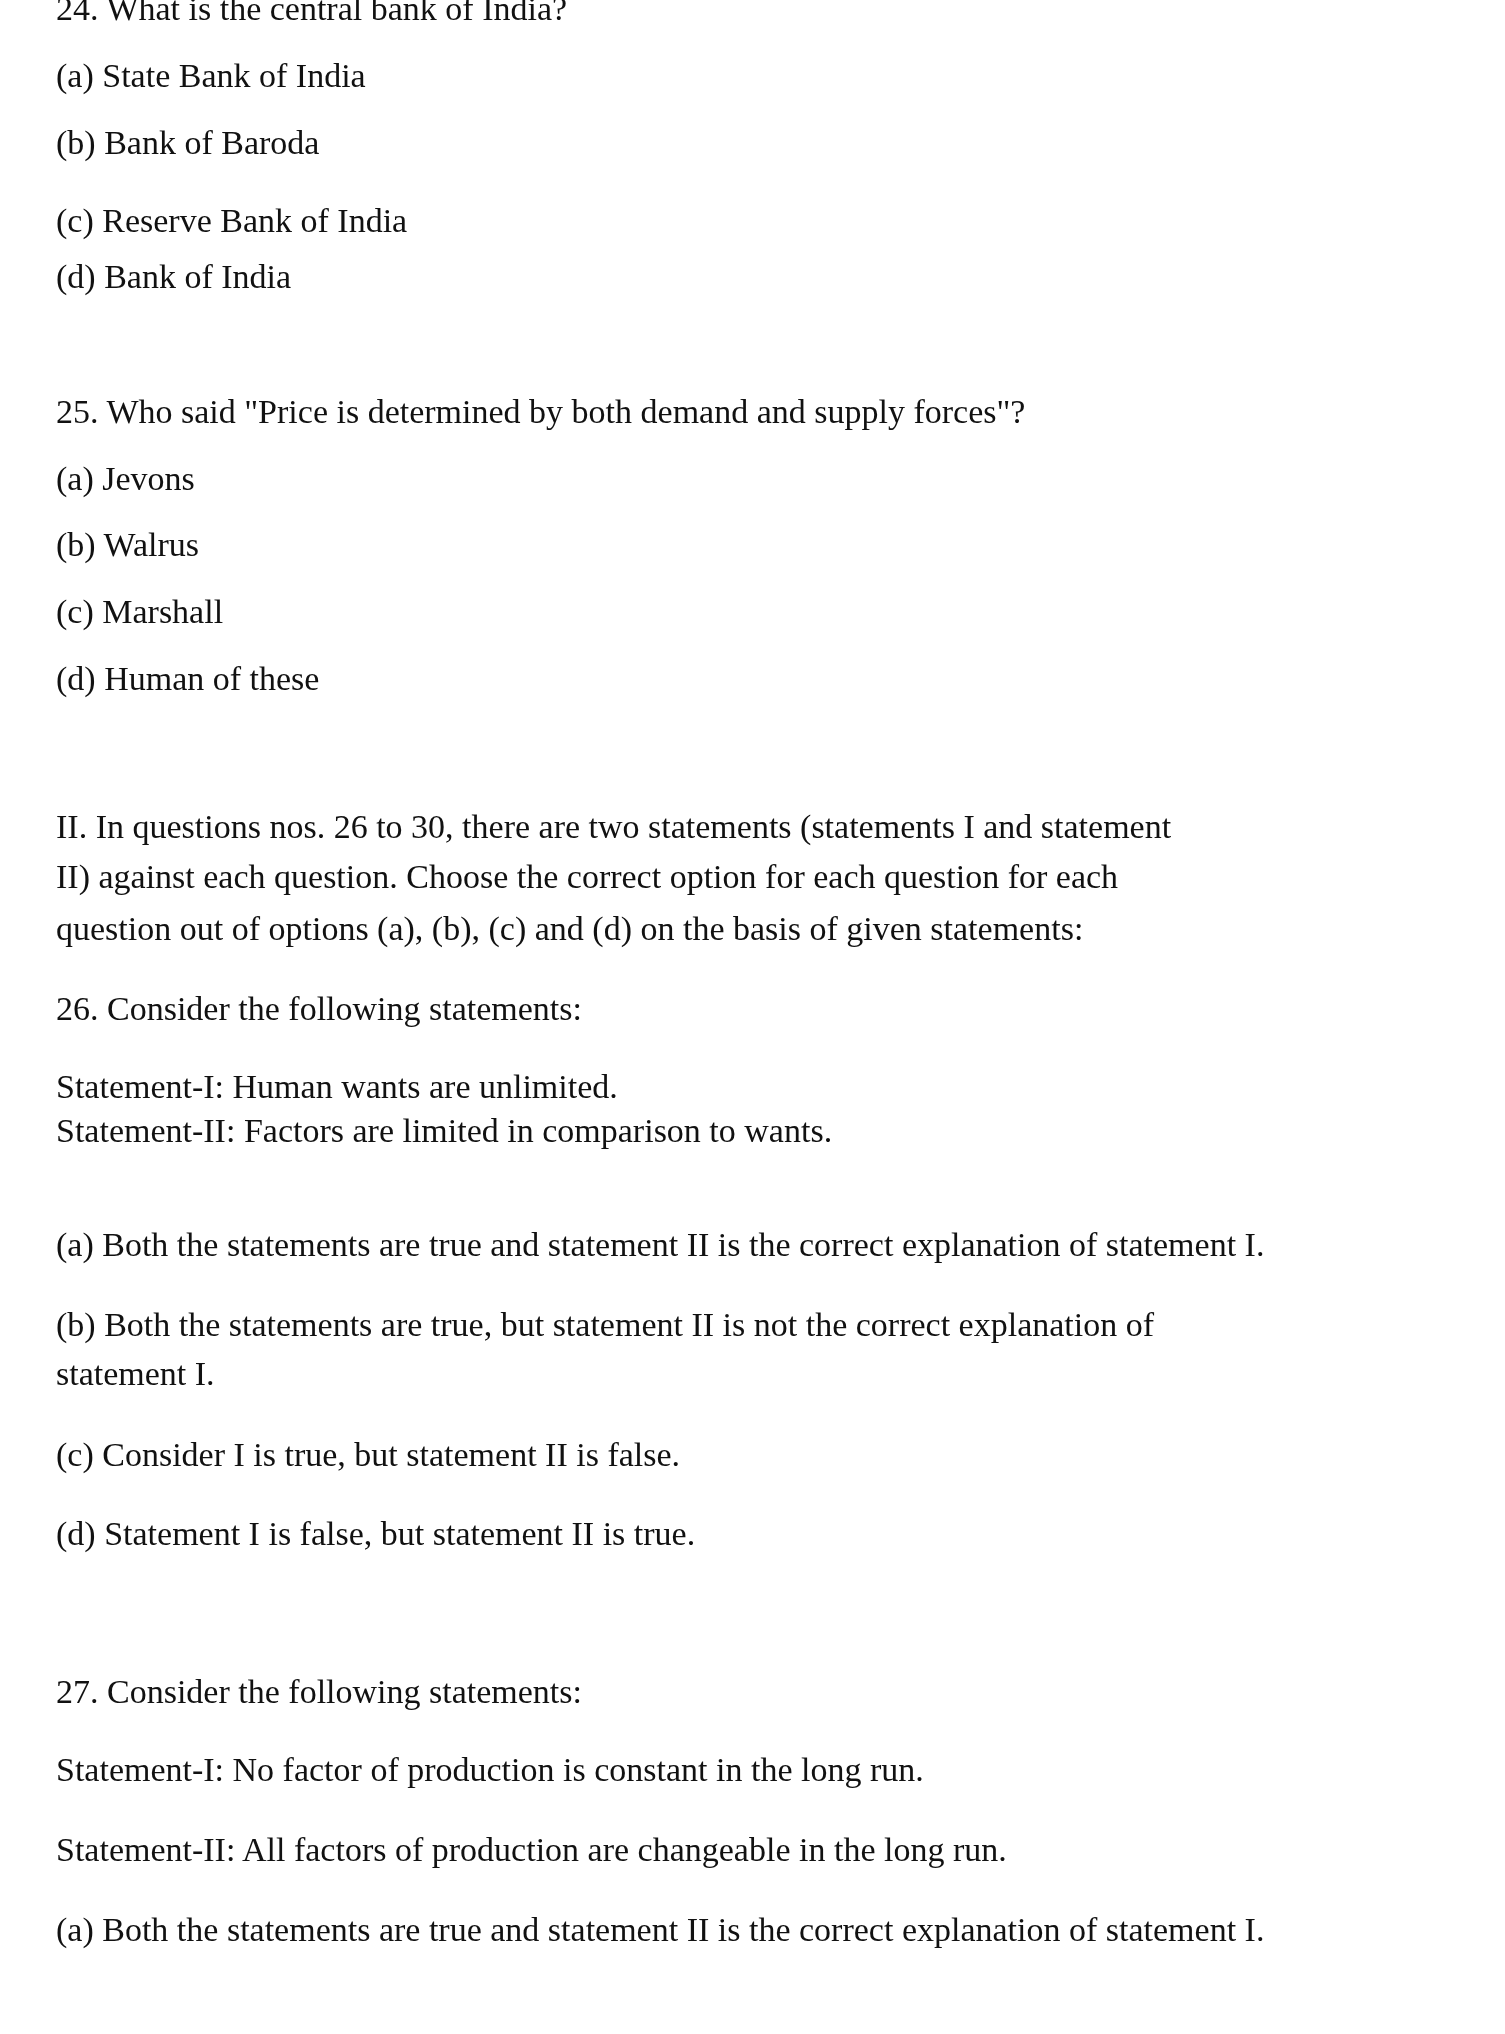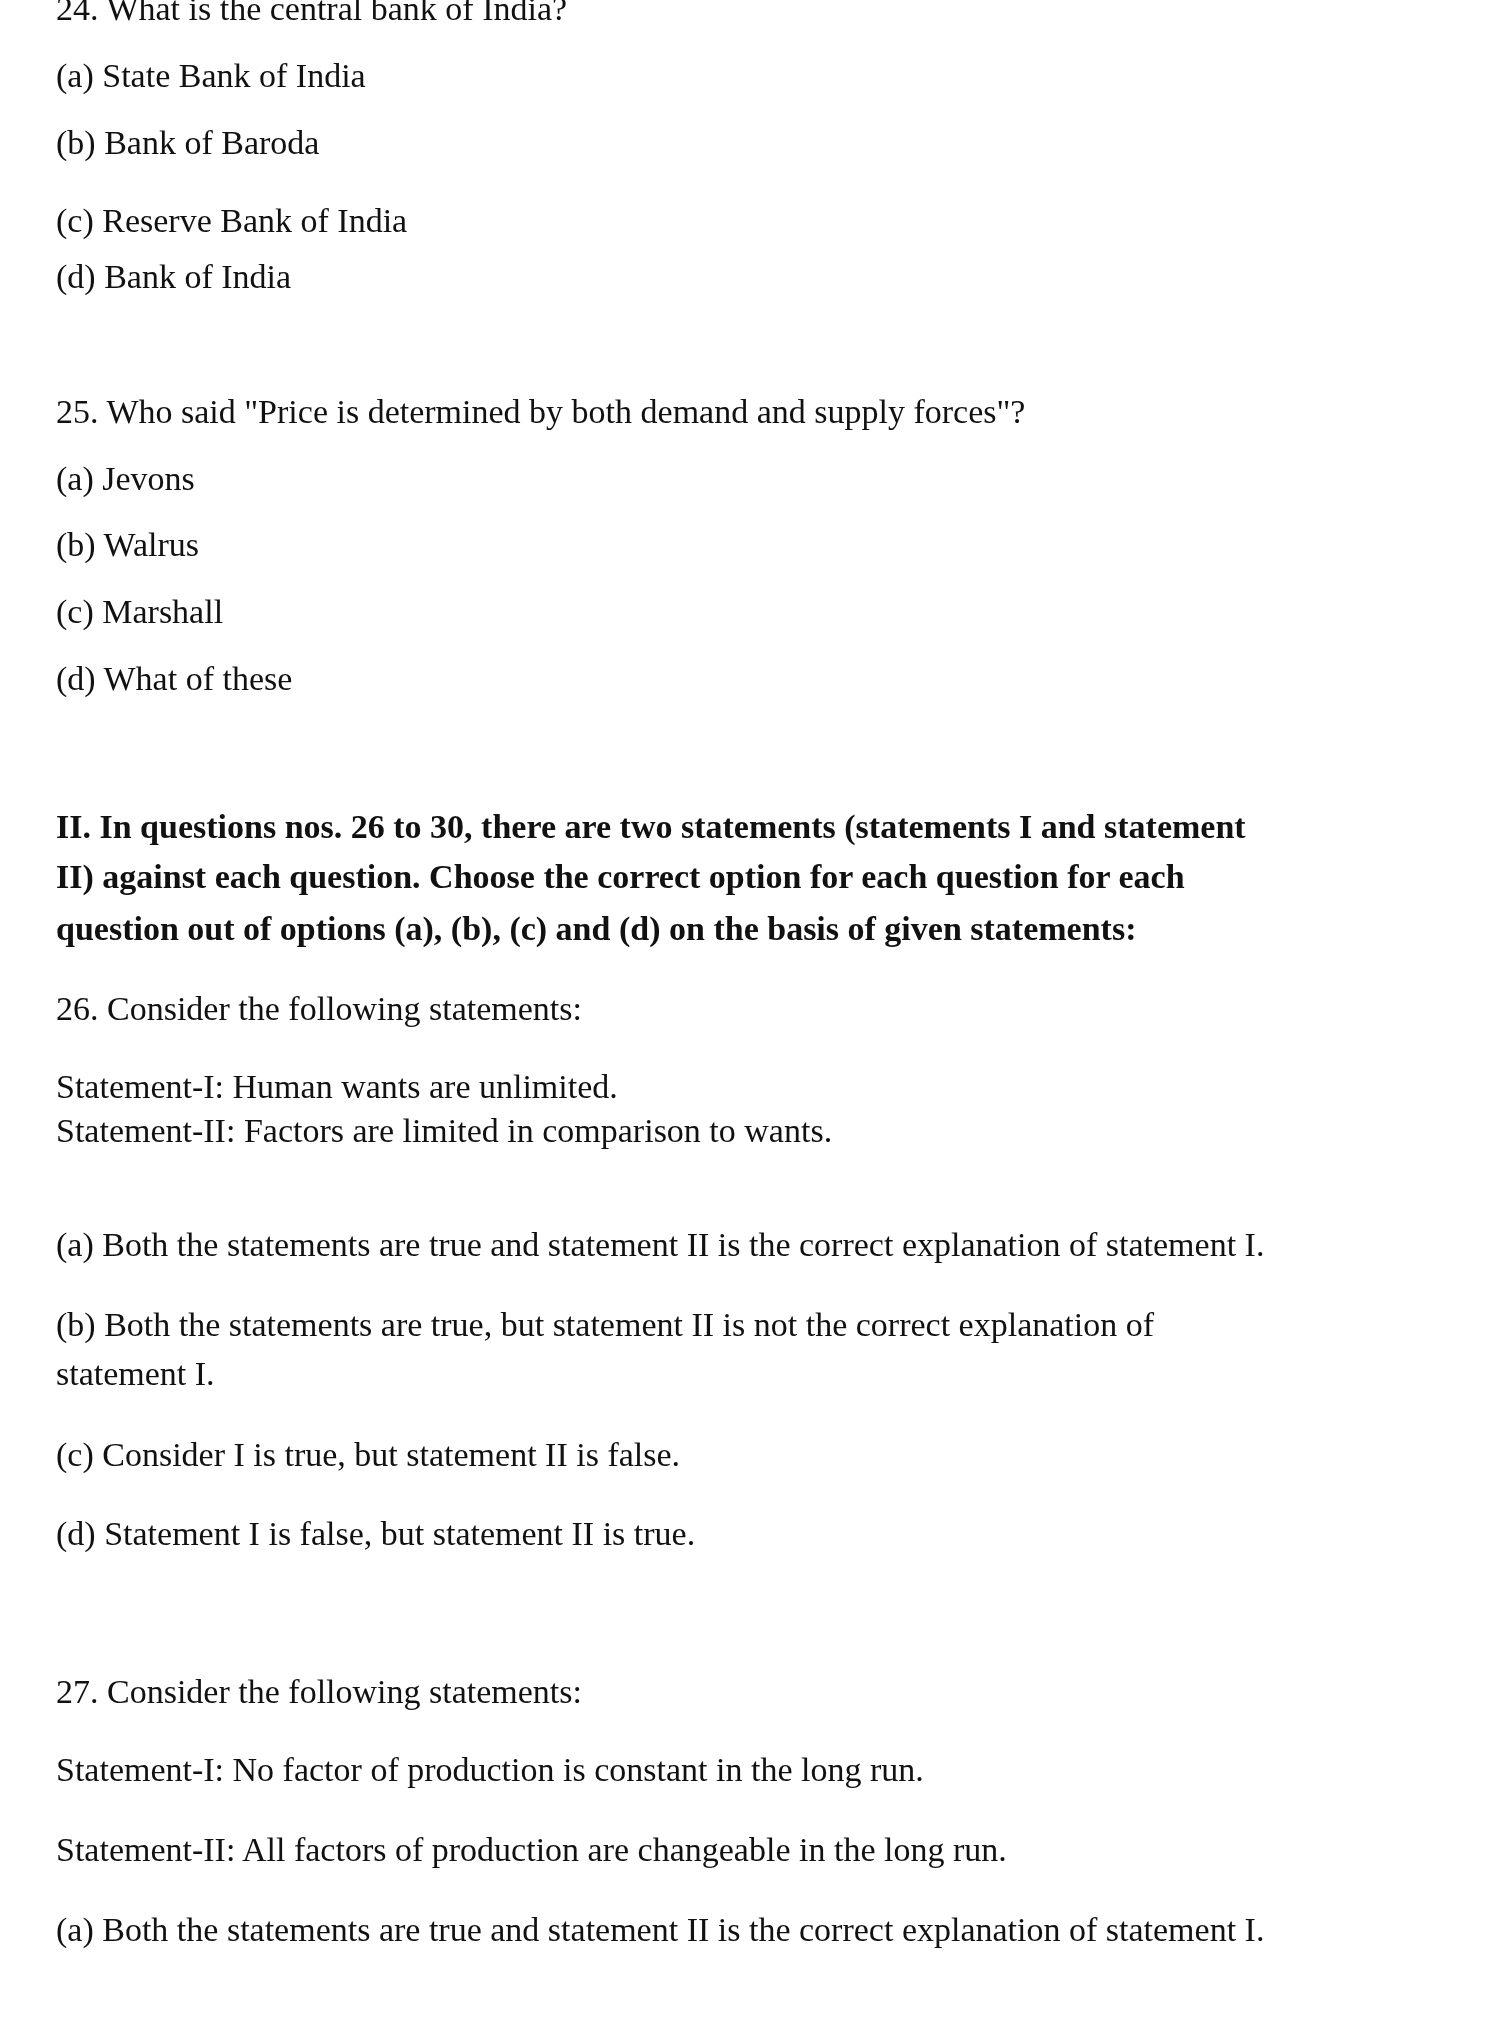--- a/index.html
+++ b/index.html
@@ -17,37 +17,37 @@
     }
     .ln {
       position: absolute;
       left: 56px;
       font-size: 34px;
       line-height: 1;
       white-space: nowrap;
       margin: 0;
     }
     .b {
-      font-weight: bold;
+      font-weight: normal;
     }
   </style>
 </head>
 <body>
 
 <p class="ln" style="top:-8px">24. What is the central bank of India?</p>
 <p class="ln" style="top:59px">(a) State Bank of India</p>
 <p class="ln" style="top:126px">(b) Bank of Baroda</p>
 <p class="ln" style="top:204px">(c) Reserve Bank of India</p>
 <p class="ln" style="top:260px">(d) Bank of India</p>
 
 <p class="ln" style="top:395px">25. Who said "Price is determined by both demand and supply forces"?</p>
 <p class="ln" style="top:462px">(a) Jevons</p>
 <p class="ln" style="top:528px">(b) Walrus</p>
 <p class="ln" style="top:595px">(c) Marshall</p>
-<p class="ln" style="top:662px">(d) What of these</p>
+<p class="ln" style="top:662px">(d) Human of these</p>
 
 <div>
   <p class="ln b" style="top:810px">II. In questions nos. 26 to 30, there are two statements (statements I and statement</p>
   <p class="ln b" style="top:860px">II) against each question. Choose the correct option for each question for each</p>
   <p class="ln b" style="top:912px">question out of options (a), (b), (c) and (d) on the basis of given statements:</p>
 </div>
 
 <p class="ln" style="top:992px">26. Consider the following statements:</p>
 <p class="ln" style="top:1070px">Statement-I: Human wants are unlimited.</p>
 <p class="ln" style="top:1114px">Statement-II: Factors are limited in comparison to wants.</p>

